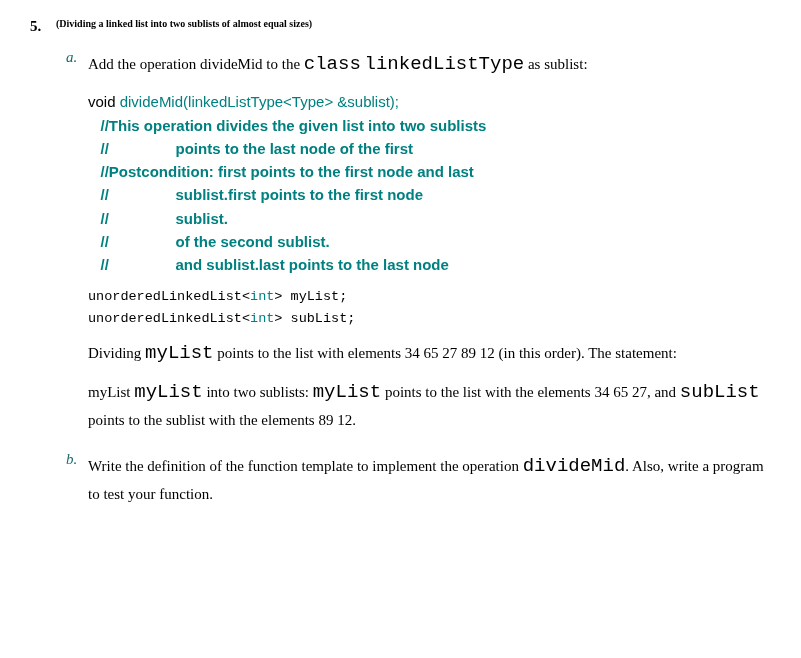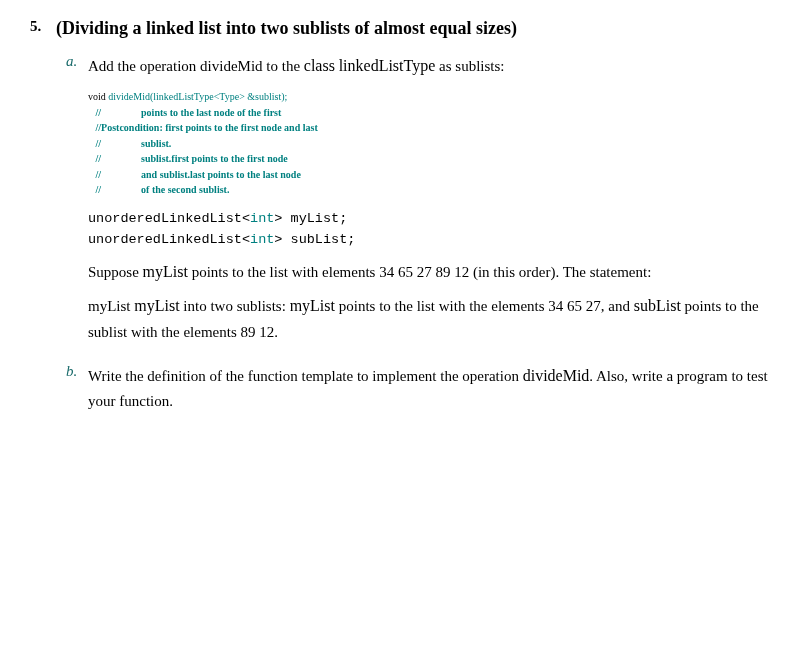--- a/index.html
+++ b/index.html
@@ -26,21 +26,21 @@
     }
 
     .q-num {
       font-weight: bold;
       font-size: 15px;
       min-width: 18px;
     }
 
     .q-title {
       font-weight: bold;
-      font-size: 18px;
+      font-size: 10px;
       text-align: center;
     }
 
     .sub-items {
       margin-left: 36px;
     }
 
     .sub-item {
       display: flex;
       align-items: flex-start;
@@ -53,42 +53,42 @@
       font-size: 15px;
       min-width: 14px;
       color: #1a6b6b;
     }
 
     .sub-content {
       flex: 1;
     }
 
     .code-block {
-      font-family: Liberation Serif, serif;
-      font-size: 10px;
+      font-family: Liberation Sans, sans-serif;
+      font-size: 15px;
       margin: 10px 0 10px 0;
       line-height: 1.55;
     }
 
     .code-black {
       color: #000000;
     }
 
     .code-teal {
       color: #008080;
       font-weight: bold;
     }
 
     .code-teal-normal {
       color: #008080;
     }
 
     .inline-code {
-      font-family: Liberation Serif, serif;
-      font-size: 16px;
+      font-family: Liberation Mono, monospace;
+      font-size: 19px;
       margin-top: 20px;
     }
 
     p {
       margin-bottom: 8px;
       line-height: 1.6;
     }
 
     .para-text {
       font-size: 15px;
@@ -122,43 +122,44 @@
     <span class="sub-letter">a.</span>
     <div class="sub-content">
 
       <p class="para-text">
         <span>Add the operation divideMid to the</span>
         <span> </span>
         <span class="inline-code">class</span>
         <span> </span>
         <span class="inline-code">linkedListType</span>
         <span> </span>
-        <span>as sublists:</span>
+        <span>as sublist:</span>
       </p>
 
       <div class="code-block">
         <div>
           <span class="code-black">void </span><span class="code-teal-normal">divideMid(linkedListType&lt;Type&gt; &amp;sublist);</span>
         </div>
+        <div class="code-teal">&nbsp;&nbsp;&nbsp;//This operation divides the given list into two sublists</div>
         <div class="code-teal">&nbsp;&nbsp;&nbsp;//&nbsp;&nbsp;&nbsp;&nbsp;&nbsp;&nbsp;&nbsp;&nbsp;&nbsp;&nbsp;&nbsp;&nbsp;&nbsp;&nbsp;&nbsp;&nbsp;points to the last node of the first</div>
         <div class="code-teal">&nbsp;&nbsp;&nbsp;//Postcondition: first points to the first node and last</div>
+        <div class="code-teal">&nbsp;&nbsp;&nbsp;//&nbsp;&nbsp;&nbsp;&nbsp;&nbsp;&nbsp;&nbsp;&nbsp;&nbsp;&nbsp;&nbsp;&nbsp;&nbsp;&nbsp;&nbsp;&nbsp;sublist.first points to the first node</div>
         <div class="code-teal">&nbsp;&nbsp;&nbsp;//&nbsp;&nbsp;&nbsp;&nbsp;&nbsp;&nbsp;&nbsp;&nbsp;&nbsp;&nbsp;&nbsp;&nbsp;&nbsp;&nbsp;&nbsp;&nbsp;sublist.</div>
-        <div class="code-teal">&nbsp;&nbsp;&nbsp;//&nbsp;&nbsp;&nbsp;&nbsp;&nbsp;&nbsp;&nbsp;&nbsp;&nbsp;&nbsp;&nbsp;&nbsp;&nbsp;&nbsp;&nbsp;&nbsp;sublist.first points to the first node</div>
+        <div class="code-teal">&nbsp;&nbsp;&nbsp;//&nbsp;&nbsp;&nbsp;&nbsp;&nbsp;&nbsp;&nbsp;&nbsp;&nbsp;&nbsp;&nbsp;&nbsp;&nbsp;&nbsp;&nbsp;&nbsp;of the second sublist.</div>
         <div class="code-teal">&nbsp;&nbsp;&nbsp;//&nbsp;&nbsp;&nbsp;&nbsp;&nbsp;&nbsp;&nbsp;&nbsp;&nbsp;&nbsp;&nbsp;&nbsp;&nbsp;&nbsp;&nbsp;&nbsp;and sublist.last points to the last node</div>
-        <div class="code-teal">&nbsp;&nbsp;&nbsp;//&nbsp;&nbsp;&nbsp;&nbsp;&nbsp;&nbsp;&nbsp;&nbsp;&nbsp;&nbsp;&nbsp;&nbsp;&nbsp;&nbsp;&nbsp;&nbsp;of the second sublist.</div>
       </div>
 
 
       <div class="statement-block">
         <div>unorderedLinkedList&lt;<span class="teal">int</span>&gt; myList;</div>
         <div>unorderedLinkedList&lt;<span class="teal">int</span>&gt; subList;</div>
       </div>
 
       <p class="para-text">
-        <span>Suppose</span>
+        <span>Dividing</span>
         <span> </span><span class="inline-code">myList</span><span> </span><span>points to the list with elements 34 65 27 89 12 (in this order). The statement:</span>
       </p>
 
 
       <p class="para-text">
         <span>myList</span>
         <span> </span><span class="inline-code">myList</span>
         <span> </span><span>into two sublists:</span>
         <span> </span><span class="inline-code">myList</span>
         <span> </span><span>points to the list with the elements 34 65 27, and</span>

